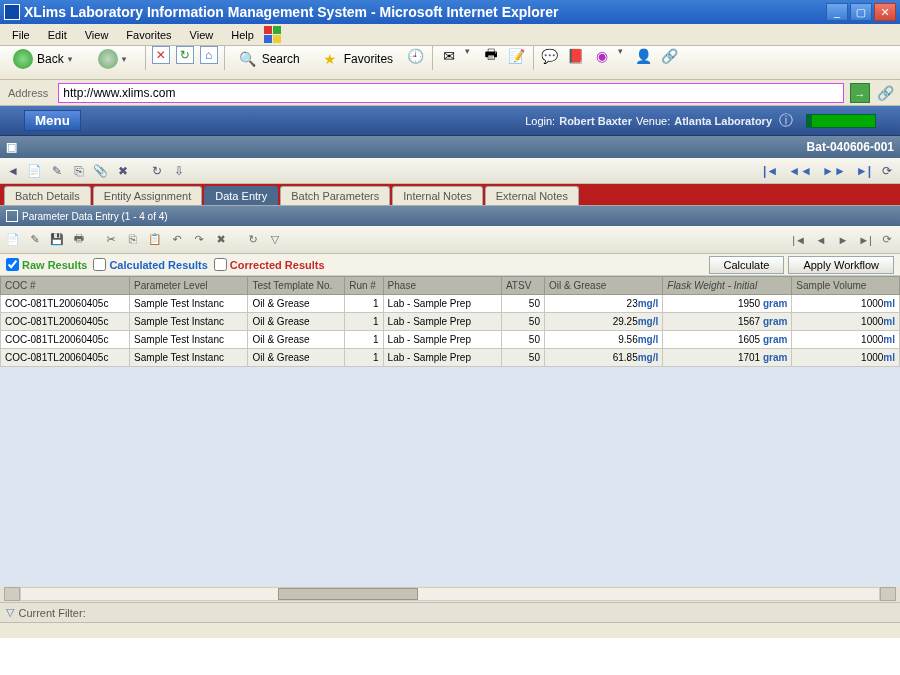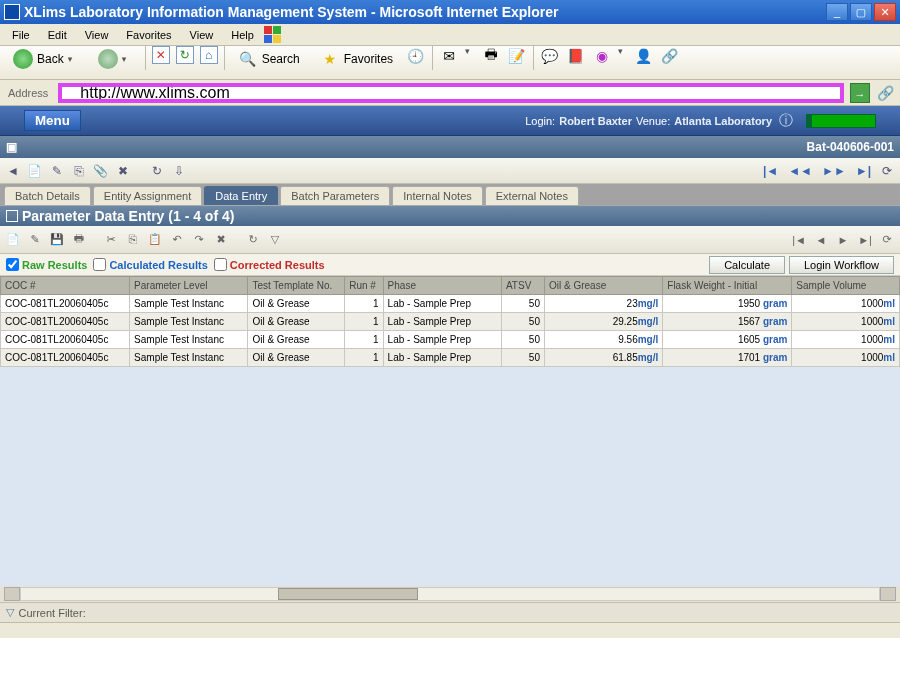--- a/index.html
+++ b/index.html
@@ -28,21 +28,21 @@
 .sq { width:18px; height:18px; border:1px solid #7a9cc6; background:#fff; display:inline-flex; align-items:center; justify-content:center; font-size:12px; }
 .sq.r { color:#c33; }
 .sq.g { color:#2a8a2a; }
 .sq.b { color:#2a6ac7; }
 .tiny { width:20px; height:20px; display:inline-flex; align-items:center; justify-content:center; font-size:14px; cursor:pointer; }
 .drop { width:10px; font-size:9px; color:#555;}
 
 
 .addrbar { height: 26px; background:#ece9d8; display:flex; align-items:center; padding: 2px 4px; border-bottom:1px solid #c0bcac; gap:6px;}
 .addrbar .label{ color:#666; padding:0 4px;}
-.addrbar input { flex:1; height:20px; border:4px solid #d946ef; padding: 2px 18px; font-size:16px;}
+.addrbar input { flex:1; height:20px; border:1px solid #d946ef; padding: 2px 4px; font-size:12px;}
 .addrbar .go { width:20px; height:20px; background:#4ca64c; color:#fff; display:flex; align-items:center; justify-content:center; border:1px solid #2e7a2e;}
 
 
 .appband { height: 30px; background: linear-gradient(#4b76b8,#2d4f8e); color:#fff; display:flex; align-items:center; padding: 0 24px; font-size:11px; border-bottom:1px solid #1e3a6b;}
 .appband .menu-btn { background: linear-gradient(#5a8be0,#2a5fb0); border:1px solid #1e4b91; padding:2px 10px; font-weight:bold; color:#fff; cursor:pointer;}
 .appband .right { margin-left:auto; display:flex; align-items:center; gap:4px;}
 .appband .right .v { font-weight:bold; color:#e8eef8; }
 .appband .bar { width:70px; height:14px; background:#0a0; border:1px solid #063; margin-left:6px; position:relative;}
 .appband .bar:before { content:''; position:absolute; left:0; top:0; width:8%; height:100%; background:#063;}
 
@@ -50,26 +50,26 @@
 .section-hdr { height: 22px; background: linear-gradient(#6f8aa6,#4a698c); color:#fff; display:flex; align-items:center; padding:0 6px; font-weight:bold; font-size:12px; }
 .section-hdr .right { margin-left:auto; font-weight:bold;}
 
 
 .mini-toolbar { height: 26px; background: linear-gradient(#f7f7f0,#e6e3d6); border-bottom:1px solid #c3c0b0; display:flex; align-items:center; padding:0 4px; gap:4px; font-size:12px;}
 .mini-toolbar .m { width:18px; height:18px; border:1px solid transparent; display:inline-flex; align-items:center; justify-content:center; cursor:pointer; color:#557; }
 .mini-toolbar .spacer{ flex:1;}
 .mini-toolbar .nav { color:#3a66b5; font-weight:bold; padding:0 3px; cursor:pointer;}
 
 
-.tabs { height: 22px; background:#a3a3a3; display:flex; align-items:flex-end; padding:0 4px; gap:0; border-bottom:1px solid #aaa;}
+.tabs { height: 22px; background:#b91c1c; display:flex; align-items:flex-end; padding:0 4px; gap:0; border-bottom:1px solid #aaa;}
 .tab { padding:3px 10px; border:1px solid #aaa; border-bottom:none; background:#ece9d8; color:#555; font-size:11px; cursor:pointer; margin-right:2px; border-radius:3px 3px 0 0;}
 .tab.active { background:#4a698c; color:#fff; border-color:#4a698c;}
 
 
-.sub-hdr { height: 20px; background: linear-gradient(#6f8aa6,#4a698c); color:#fff; display:flex; align-items:center; padding:0 6px; font-weight:bold; font-size:14px;}
+.sub-hdr { height: 20px; background: linear-gradient(#6f8aa6,#4a698c); color:#fff; display:flex; align-items:center; padding:0 6px; font-weight:normal; font-size:10px;}
 .sub-hdr .sqcb { width:12px; height:12px; border:1px solid #fff; margin-right:4px;}
 
 
 .mini-tb2 { height:28px; background:linear-gradient(#f7f7f0,#e6e3d6); border-bottom:1px solid #c3c0b0; display:flex; align-items:center; padding:0 4px; gap:4px;}
 .mini-tb2 .m { width:18px; height:18px; display:inline-flex; align-items:center; justify-content:center; color:#666; cursor:pointer;}
 .mini-tb2 .right { margin-left:auto; display:flex; gap:4px; align-items:center;}
 
 
 .checkrow { height:22px; background:#f5f3e9; border-bottom:1px solid #ccc; display:flex; align-items:center; padding:0 6px; gap:6px;}
 .checkrow label { display:flex; align-items:center; gap:3px; font-weight:bold; font-size:11px;}
@@ -82,21 +82,21 @@
 
 
 .tbl-wrap { background:#dce6f2; height: 310px; overflow:hidden; position:relative;}
 .tbl { width: 100%; border-collapse:collapse; font-size:10px; }
 .tbl thead th { background:#b8b8ac; color:#444; text-align:left; padding:2px 4px; border:1px solid #9a9a8c; font-weight:normal; height:18px; white-space:nowrap;}
 .tbl tbody td { padding:2px 4px; border:1px solid #c8c8c0; background:#eeeee6; height:18px; white-space:nowrap;}
 .tbl tbody tr.even td { background:#fff;}
 .tbl td.num { text-align:right;}
 .unit { color:#2a5fb0; font-weight:bold;}
 .col-coc{ width:120px;} .col-param{width:110px;} .col-tt{width:90px;} .col-run{width:30px;}
-.col-phase{width:110px;} .col-atsv{width:40px;} .col-og{width:110px;} .col-fw{width:120px;}
+.col-phase{width:110px;} .col-atsv{width:40px;} .col-og{width:110px;} .col-fw{width:120px;font-style:italic;}
 .col-sv{width:100px;}
 
 
 .hscroll { height:16px; background:#e6e3d6; display:flex; align-items:center; padding:0 4px;}
 .hscroll .arrow{ width:16px; height:14px; background:#d0cdc0; border:1px solid #aaa; cursor:pointer;}
 .hscroll .track{ flex:1; height:14px; background:#f2f0e6; border:1px solid #ccc; position:relative;}
 .hscroll .thumb{ position:absolute; left:30%; width:140px; height:12px; background:#c6c3b4; border:1px solid #9a978a;}
 
 
 .footer-filter{ height:20px; background:#e6e3d6; display:flex; align-items:center; padding:0 6px; gap:4px; border-top:1px solid #c3c0b0; color:#5a5a4c;}
@@ -261,21 +261,21 @@
   <label>
       <input type="checkbox" style="">
       <span class="calc">Calculated Results</span>
     </label>
   <label>
       <input type="checkbox" style="">
       <span class="corr">Corrected Results</span>
     </label>
   <div class="right">
     <button class="btn">Calculate</button>
-    <button class="btn">Login Workflow</button>
+    <button class="btn">Apply Workflow</button>
   </div>
 </div>
 
 <div class="tbl-wrap">
 <table class="tbl">
   <thead>
     <tr>
       <th class="col-coc">COC #</th>
       <th class="col-param">Parameter Level</th>
       <th class="col-tt">Test Template No.</th>

